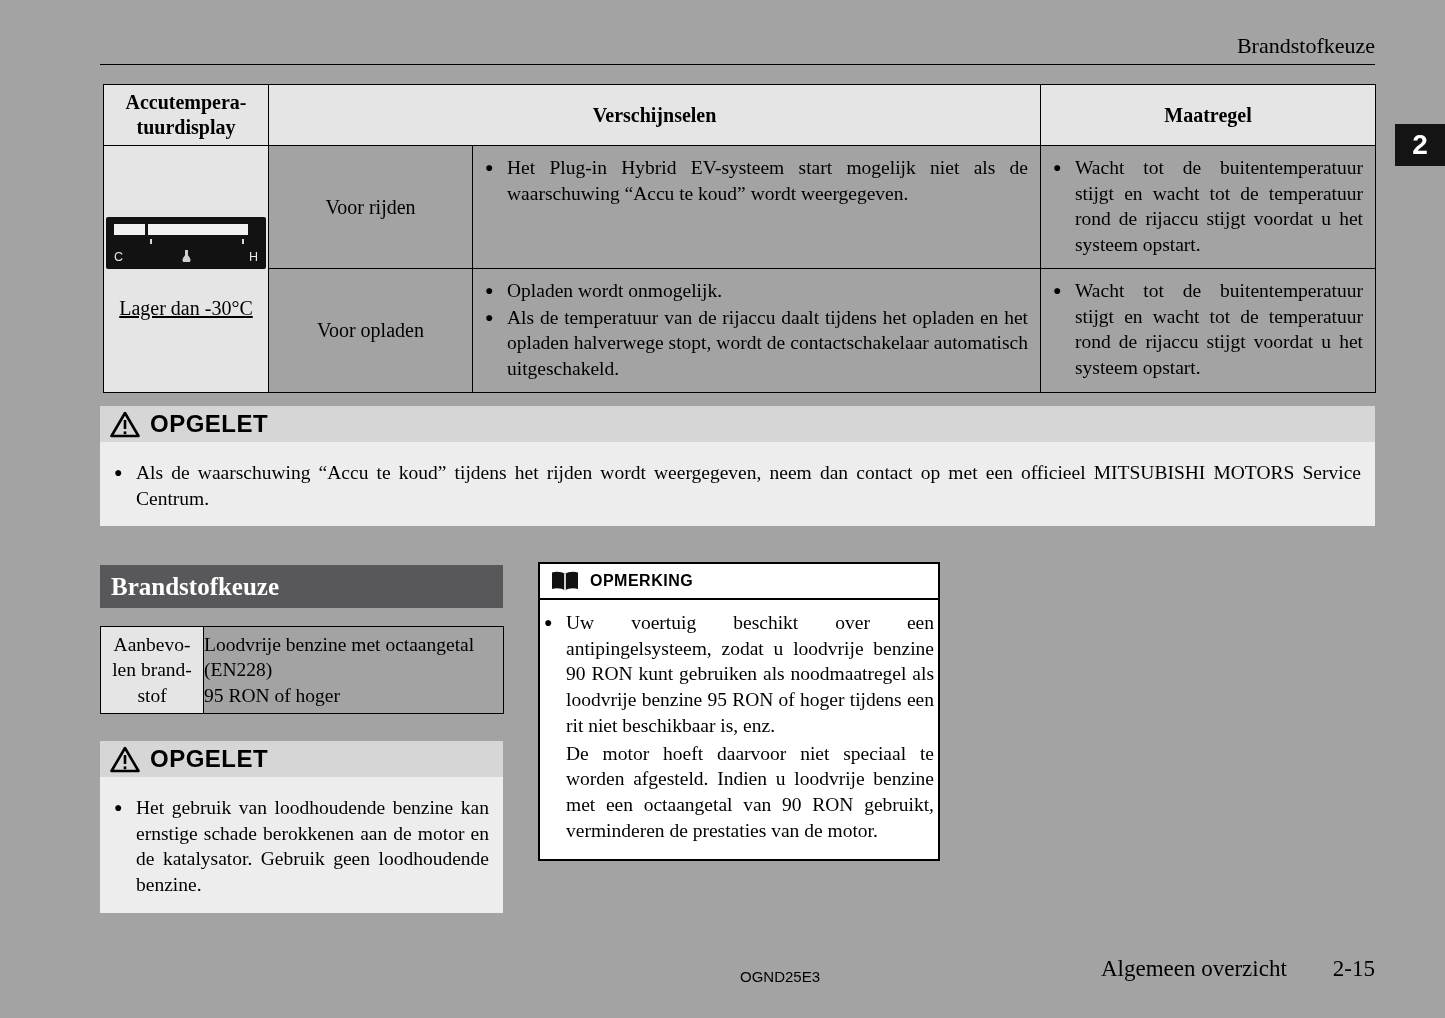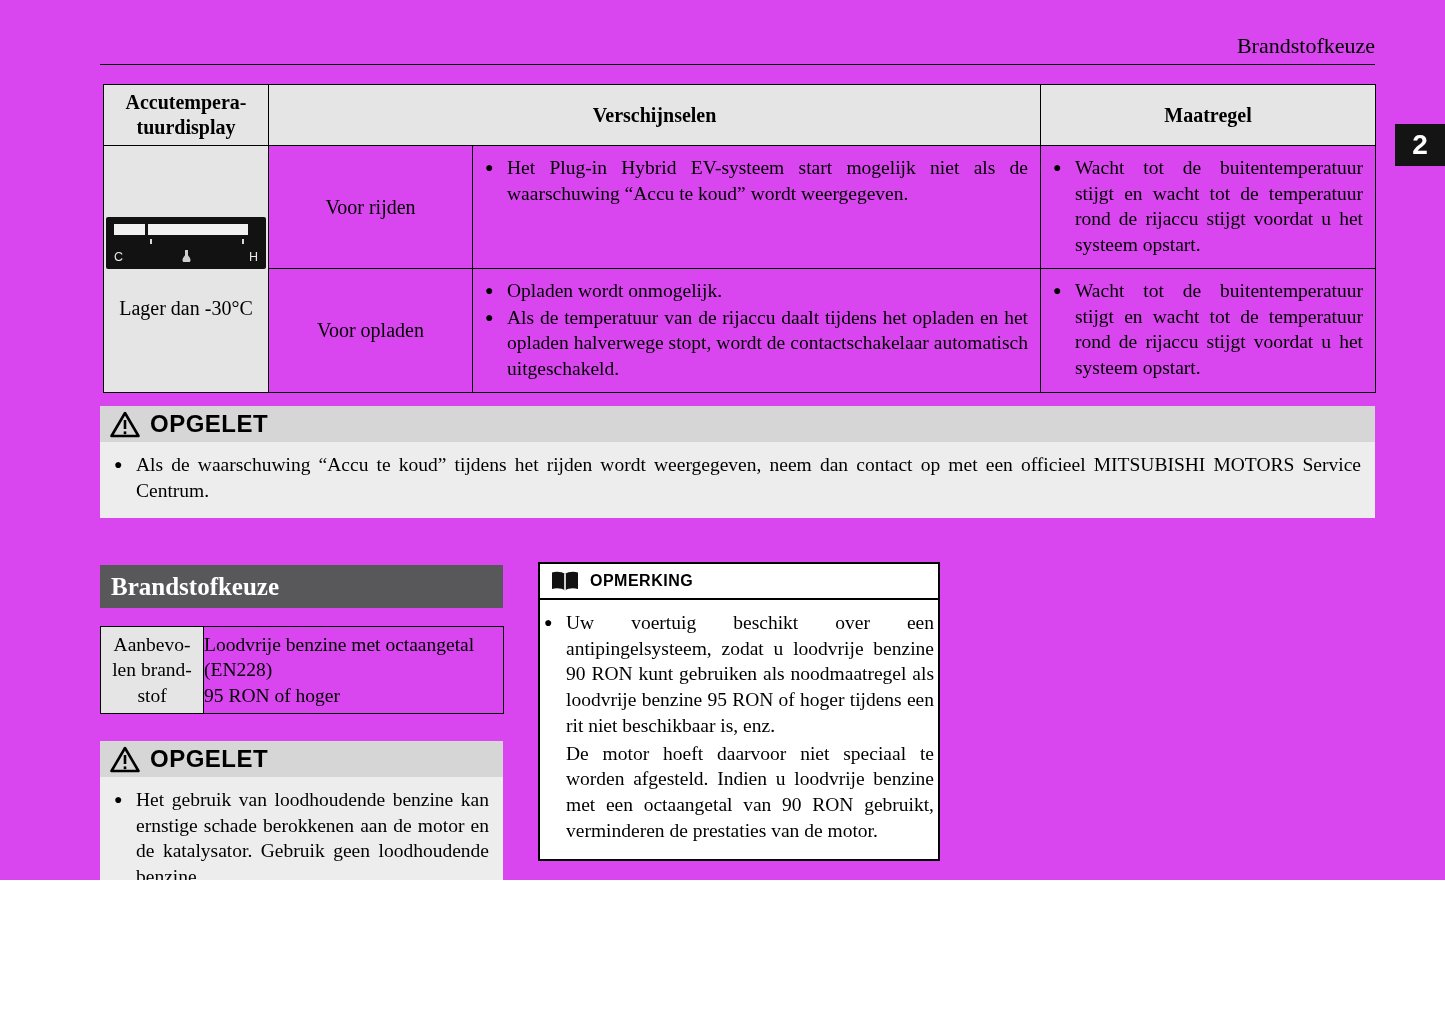--- a/index.html
+++ b/index.html
@@ -1,16 +1,16 @@
 <!DOCTYPE html>
 <html><head>
 <meta charset="utf-8">
 <style>
   html,body{margin:0;padding:0;background:#fff;}
-  .page{position:relative;width:1445px;height:880px;background:#d946ef;overflow:hidden;
+  .page{position:relative;width:1445px;height:1018px;background:#a3a3a3;overflow:hidden;
         font-family:"Liberation Serif", serif;color:#000;}
 
   
   .header-title{position:absolute;top:33px;right:70px;font-size:22px;}
   .header-rule{position:absolute;left:100px;right:70px;top:64px;border-top:1.5px solid #000;}
 
   
   .chapter-tab{position:absolute;top:124px;right:0;width:50px;height:42px;background:#141414;
                color:#fff;display:flex;align-items:center;justify-content:center;
                font-family:"Liberation Sans",sans-serif;font-weight:bold;font-size:28px;}
@@ -34,28 +34,28 @@
   .gauge{width:160px;height:52px;background:#121212;margin:0 auto;border-radius:2px;
          padding:7px 8px 4px;box-sizing:border-box;display:flex;flex-direction:column;justify-content:space-between;}
   .gauge-bar{height:11px;background:#f1f1f1;width:93%;position:relative;}
   .gauge-bar::after{content:"";position:absolute;left:23%;top:0;width:3px;height:100%;background:#121212;}
   .gauge-ticks{position:relative;height:5px;}
   .gauge-ticks span{position:absolute;top:0;width:2px;height:5px;background:#d8d8d8;}
   .gauge-ticks .t1{left:25%;}
   .gauge-ticks .t2{left:89%;}
   .gauge-row{display:flex;justify-content:space-between;align-items:center;color:#e8e8e8;
              font-family:"Liberation Sans",sans-serif;font-size:12.5px;line-height:1;}
-  .display-label{margin-top:26px;font-size:20px;}
+  .display-label{margin-top:26px;font-size:20px;text-decoration:underline;}
 
   
   .caution{position:absolute;background:#ededed;}
   .caution-header{background:#d6d6d6;display:flex;align-items:center;gap:10px;padding:4px 10px;
                   min-height:34px;box-sizing:border-box;}
   .caution-title{font-family:"Liberation Sans",sans-serif;font-weight:bold;font-size:24px;letter-spacing:.5px;}
-  .caution-body{padding:10px 14px 14px;font-size:19.5px;line-height:1.32;}
+  .caution-body{padding:18px 14px 14px;font-size:19.5px;line-height:1.32;}
   .warn-icon{display:flex;align-items:center;}
   .caution-top{left:100px;top:406px;width:1275px;}
   .caution-fuel{left:100px;top:741px;width:403px;}
 
   
   .fuel-header{position:absolute;left:100px;top:565px;width:403px;height:43px;background:#58585a;
                color:#fff;display:flex;align-items:center;padding-left:11px;box-sizing:border-box;
                font-weight:bold;font-size:25px;}
   table.fuel-table{position:absolute;left:100px;top:626px;width:403px;border-collapse:collapse;
                    table-layout:fixed;font-size:19.5px;line-height:1.3;}

